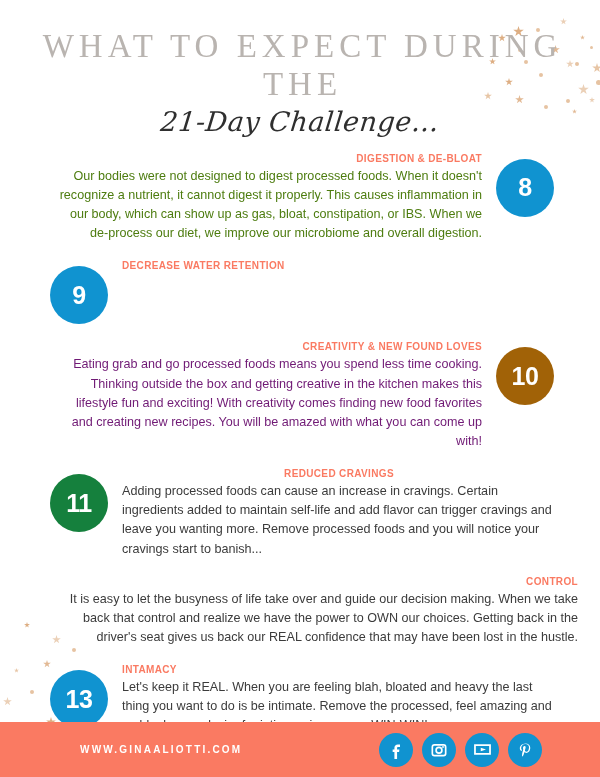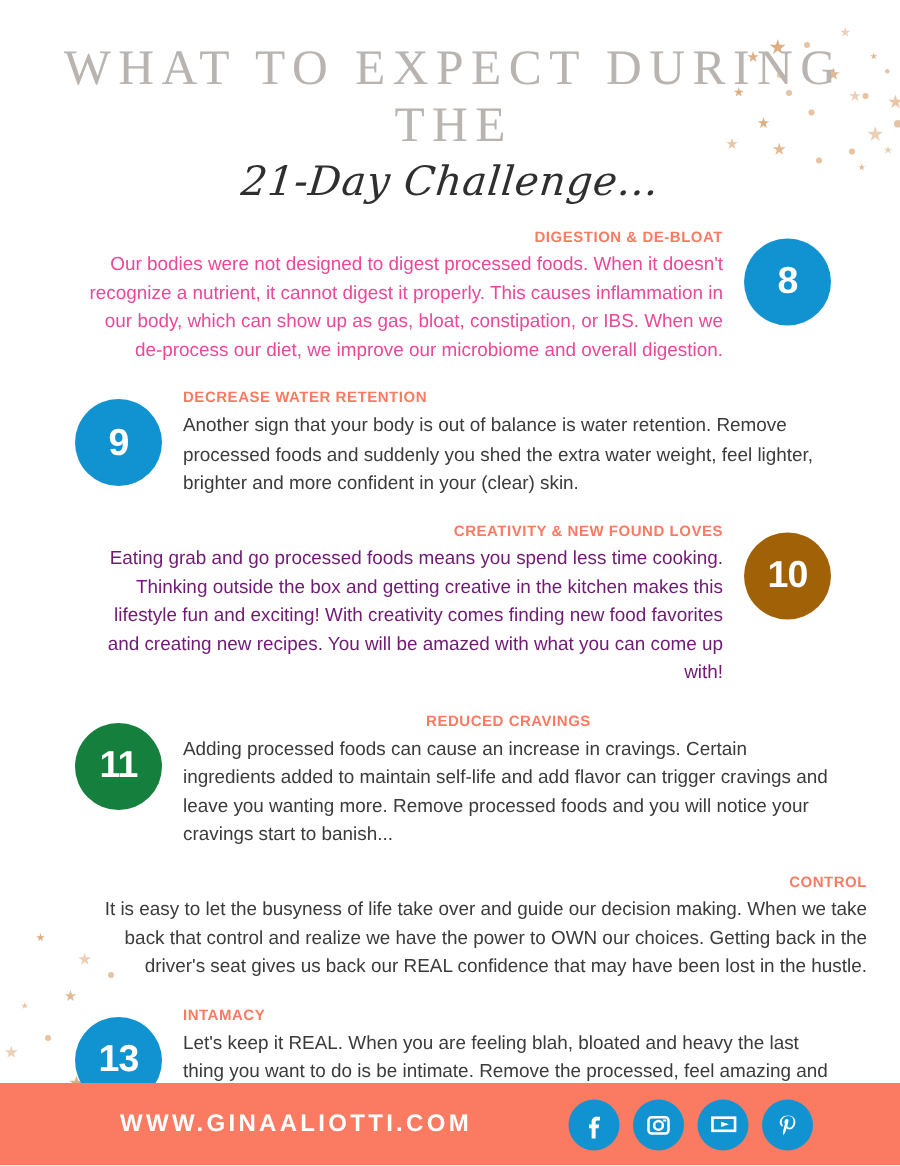--- a/index.html
+++ b/index.html
@@ -129,21 +129,21 @@
     bottom: 0;
     width: 600px;
     height: 55px;
     background: #fa7a62;
     display: flex;
     align-items: center;
     z-index: 4;
   }
   .footer-url {
     color: #ffffff;
-    font-size: 16px;
+    font-size: 10px;
     font-weight: bold;
     letter-spacing: 2.2px;
     margin-left: 80px;
   }
   .socials {
     margin-left: auto;
     margin-right: 58px;
     display: flex;
     gap: 9px;
   }
@@ -206,28 +206,27 @@
   <div class="header">
     <div class="title-main">What To Expect During The</div>
     <div class="title-script">21-Day Challenge...</div>
   </div>
 
   <div class="content">
       <div class="item right">
         <div class="badge" style="background: rgb(16, 147, 208);">8</div>
         <div class="body-col">
           <div class="subhead" style="color: rgb(250, 122, 98);">Digestion &amp; De-Bloat</div>
-          <div class="copy" style="color: #ec4899;">Our bodies were not designed to digest processed foods. When it doesn't recognize a nutrient, it cannot digest it properly. This causes inflammation in our body, which can show up as gas, bloat, constipation, or IBS. When we de-process our diet, we  improve our microbiome and overall digestion.</div>
+          <div class="copy" style="color: #4d7c0f;">Our bodies were not designed to digest processed foods. When it doesn't recognize a nutrient, it cannot digest it properly. This causes inflammation in our body, which can show up as gas, bloat, constipation, or IBS. When we de-process our diet, we  improve our microbiome and overall digestion.</div>
         </div>
       </div>
       <div class="item left">
         <div class="badge" style="background: rgb(16, 147, 208);">9</div>
         <div class="body-col">
           <div class="subhead" style="color: rgb(250, 122, 98);">Decrease Water Retention</div>
-          <div class="copy" style="color: rgb(59, 59, 59);">Another sign that your body is out of balance is water retention. Remove processed foods and suddenly you shed the extra water weight, feel lighter, brighter and more confident in your (clear) skin.</div>
         </div>
       </div>
       <div class="item right">
         <div class="badge" style="background: #a16207;">10</div>
         <div class="body-col">
           <div class="subhead" style="color: rgb(250, 122, 98);">Creativity &amp; New Found Loves</div>
           <div class="copy" style="color: #701a75;">Eating grab and go processed foods means you spend less time cooking. Thinking outside the box and getting creative in the kitchen makes this lifestyle fun and exciting! With creativity comes finding new food favorites and creating new recipes. You will be amazed with what you can come up with!</div>
         </div>
       </div>
       <div class="item left">

